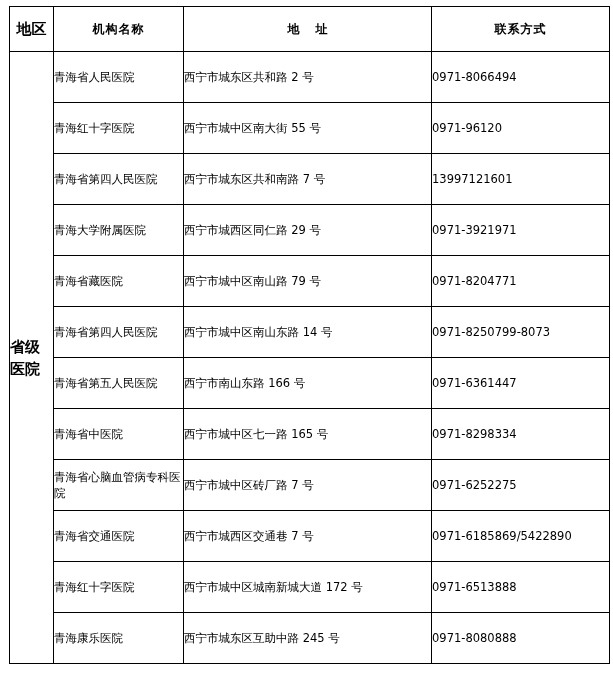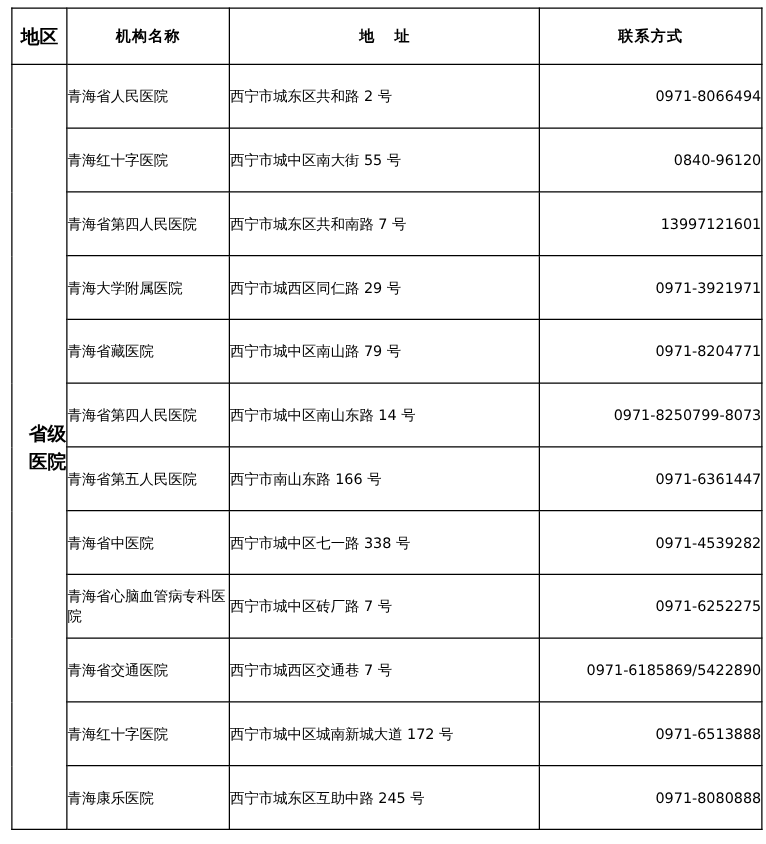--- a/index.html
+++ b/index.html
@@ -49,41 +49,40 @@
     font-size: 15px;
     line-height: 18px;
     letter-spacing: 0;
     padding: 0 6px;
   }
   th.header-addr span {
     letter-spacing: 6px;
     padding-left: 6px;
   }
   .region-cell {
-    text-align: right;
+    text-align: left;
     font-weight: bold;
     font-size: 15px;
     line-height: 22px;
     letter-spacing: 0;
     padding: 0 10px;
   }
   tbody td {
     height: 50px;
     font-size: 11.5px;
     line-height: 16px;
   }
   td.name-cell {
     padding: 0 8px 0 10px;
   }
   td.addr-cell {
     padding: 0 8px 0 10px;
   }
   td.phone-cell {
     padding: 0 8px 0 12px;
-    text-align: right;
   }
 </style>
 </head>
 <body>
 
 <div class="sheet">
   <table class="hospital-table">
     <colgroup>
       <col class="c-region">
       <col class="c-name">
@@ -101,21 +100,21 @@
     <tbody>
       <tr>
         <td class="region-cell" rowspan="12">省级医院</td>
         <td class="name-cell">青海省人民医院</td>
         <td class="addr-cell">西宁市城东区共和路 2 号</td>
         <td class="phone-cell">0971-8066494</td>
       </tr>
       <tr>
         <td class="name-cell">青海红十字医院</td>
         <td class="addr-cell">西宁市城中区南大街 55 号</td>
-        <td class="phone-cell">0840-96120</td>
+        <td class="phone-cell">0971-96120</td>
       </tr>
       <tr>
         <td class="name-cell">青海省第四人民医院</td>
         <td class="addr-cell">西宁市城东区共和南路 7 号</td>
         <td class="phone-cell">13997121601</td>
       </tr>
       <tr>
         <td class="name-cell">青海大学附属医院</td>
         <td class="addr-cell">西宁市城西区同仁路 29 号</td>
         <td class="phone-cell">0971-3921971</td>
@@ -130,22 +129,22 @@
         <td class="addr-cell">西宁市城中区南山东路 14 号</td>
         <td class="phone-cell">0971-8250799-8073</td>
       </tr>
       <tr>
         <td class="name-cell">青海省第五人民医院</td>
         <td class="addr-cell">西宁市南山东路 166 号</td>
         <td class="phone-cell">0971-6361447</td>
       </tr>
       <tr>
         <td class="name-cell">青海省中医院</td>
-        <td class="addr-cell">西宁市城中区七一路 338 号</td>
-        <td class="phone-cell">0971-4539282</td>
+        <td class="addr-cell">西宁市城中区七一路 165 号</td>
+        <td class="phone-cell">0971-8298334</td>
       </tr>
       <tr>
         <td class="name-cell">青海省心脑血管病专科医院</td>
         <td class="addr-cell">西宁市城中区砖厂路 7 号</td>
         <td class="phone-cell">0971-6252275</td>
       </tr>
       <tr>
         <td class="name-cell">青海省交通医院</td>
         <td class="addr-cell">西宁市城西区交通巷 7 号</td>
         <td class="phone-cell">0971-6185869/5422890</td>

